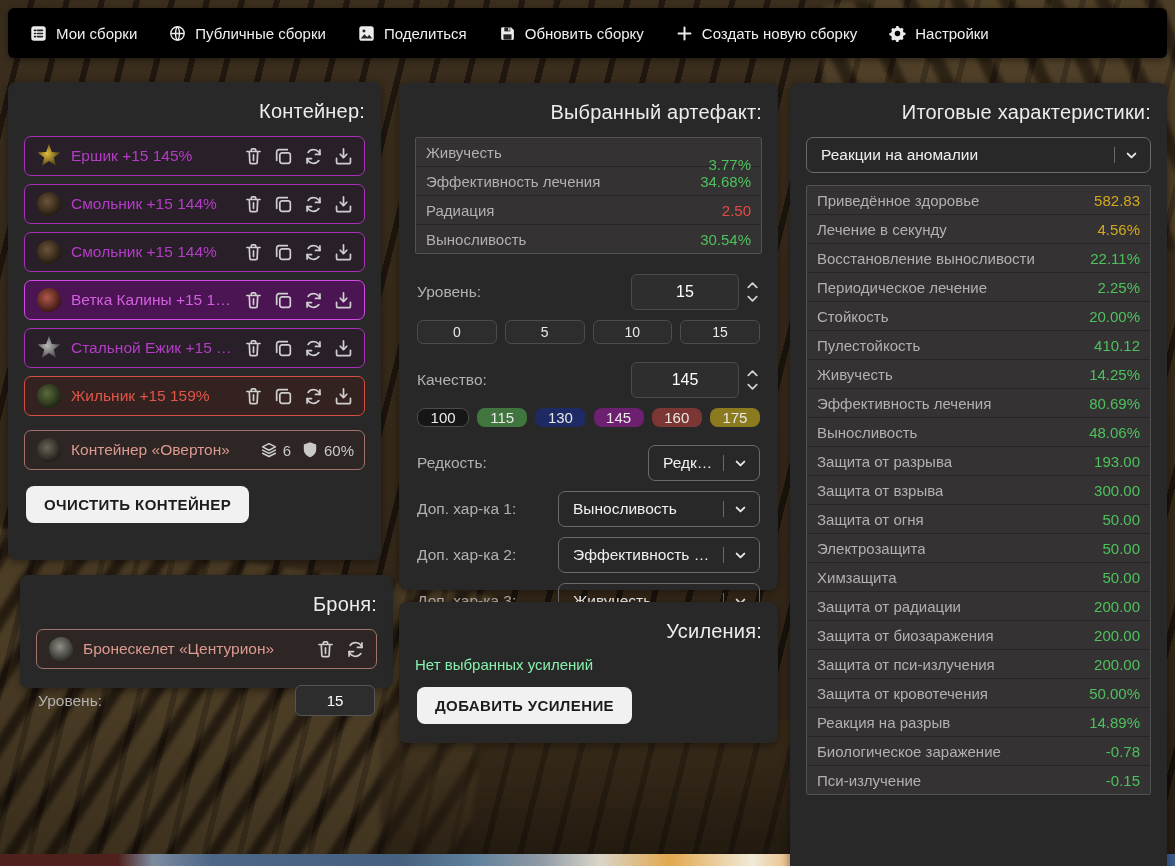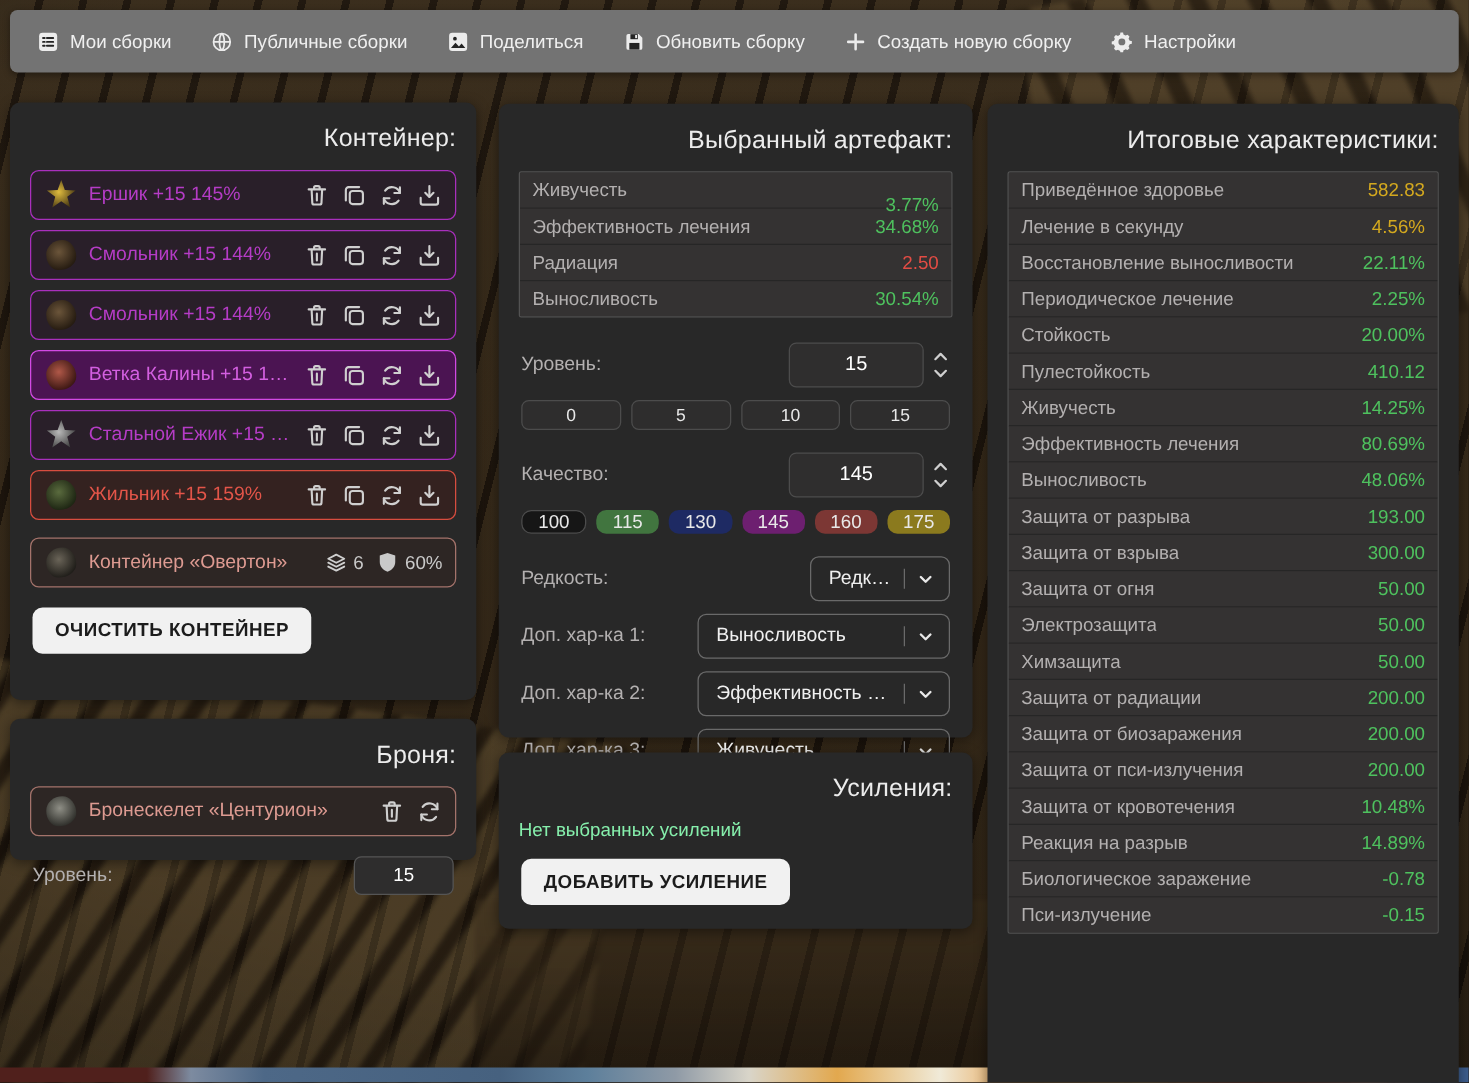--- a/index.html
+++ b/index.html
@@ -27,31 +27,31 @@
   .bg-strip{
     position:absolute;left:0;bottom:0;width:100%;height:12px;pointer-events:none;
     background:linear-gradient(90deg,
       #50201c 0%, #50201c 10%, #7d8ba0 13%, #4d6887 18%, #46617f 34%,
       #5d7f9b 40%, #8f9aa6 46%, #d9d5c9 51%, #e2a84e 57%, #f0ead8 64%,
       #e59a40 70%, #e8b25c 78%, #c03428 84%, #a8454e 90%, #cb9aa2 93%, #3e5e8e 97%, #3e5e8e 100%);
   }
   
   .navbar{
     position:absolute;left:8px;top:8px;width:1159px;height:50px;box-sizing:border-box;
-    background:#737373;border-radius:6px;display:flex;align-items:center;
+    background:#000000;border-radius:6px;display:flex;align-items:center;
     padding:0 22px;gap:32px;box-shadow:0 2px 6px rgba(0,0,0,.4);
   }
   .nav-item{display:flex;align-items:center;gap:9px;color:#f0f0f0;font-size:15px;cursor:pointer;white-space:nowrap;}
   .nav-item .ic{width:17px;height:17px;display:inline-flex;}
   .panel{
     position:absolute;box-sizing:border-box;background:#282828;border-radius:8px;
     padding:16px 16px;box-shadow:0 2px 10px rgba(0,0,0,.45);
   }
   #panel-container{left:8px;top:82px;width:373px;height:478px;}
-  #panel-armor{left:8px;top:575px;width:373px;height:113px;}
+  #panel-armor{left:20px;top:575px;width:373px;height:113px;}
   #panel-artifact{left:399px;top:83px;width:379px;height:507px;}
   #panel-boosts{left:399px;top:602px;width:379px;height:141px;}
   #panel-summary{left:790px;top:83px;width:377px;height:810px;}
   .panel h2{margin:2px 0 13px 4px;font-size:20px;font-weight:500;color:#ececec;letter-spacing:.2px;text-align:right;}
   
   .item-row{
     display:flex;align-items:center;gap:10px;height:40px;box-sizing:border-box;
     border-radius:7px;padding:0 10px 0 12px;margin-bottom:8px;border:1px solid transparent;
     font-size:15.5px;cursor:pointer;
   }
@@ -585,20 +585,29 @@
 </section>
 
 <section class="panel" id="panel-boosts">
   <h2>Усиления:</h2>
   <div class="muted">Нет выбранных усилений</div>
   <button class="btn-light" style="margin-top:0;">ДОБАВИТЬ УСИЛЕНИЕ</button>
 </section>
 
 <section class="panel" id="panel-summary">
   <h2>Итоговые характеристики:</h2>
+  <div class="selectbox sel-full">
+    <span class="sel-text">Реакции на аномалии</span>
+    <span class="divider"></span>
+    <span class="ic">
+        <svg viewBox="0 0 16 16" fill="none" stroke="#e8e8e8" stroke-width="1.8" stroke-linecap="round" stroke-linejoin="round">
+          <path d="M4.4 6.2L8 9.8l3.6-3.6"></path>
+        </svg>
+      </span>
+  </div>
   <div class="stat-table">
       <div class="stat-row">
         <span class="s-label">Приведённое здоровье</span>
         <span class="s-value" style="color: rgb(211, 168, 31);">582.83</span>
       </div>
       <div class="stat-row">
         <span class="s-label">Лечение в секунду</span>
         <span class="s-value" style="color: rgb(211, 168, 31);">4.56%</span>
       </div>
       <div class="stat-row">
@@ -656,21 +665,21 @@
       <div class="stat-row">
         <span class="s-label">Защита от биозаражения</span>
         <span class="s-value" style="color: rgb(78, 193, 94);">200.00</span>
       </div>
       <div class="stat-row">
         <span class="s-label">Защита от пси-излучения</span>
         <span class="s-value" style="color: rgb(78, 193, 94);">200.00</span>
       </div>
       <div class="stat-row">
         <span class="s-label">Защита от кровотечения</span>
-        <span class="s-value" style="color: rgb(78, 193, 94);">10.48%</span>
+        <span class="s-value" style="color: rgb(78, 193, 94);">50.00%</span>
       </div>
       <div class="stat-row">
         <span class="s-label">Реакция на разрыв</span>
         <span class="s-value" style="color: rgb(78, 193, 94);">14.89%</span>
       </div>
       <div class="stat-row">
         <span class="s-label">Биологическое заражение</span>
         <span class="s-value" style="color: rgb(78, 193, 94);">-0.78</span>
       </div>
       <div class="stat-row">

